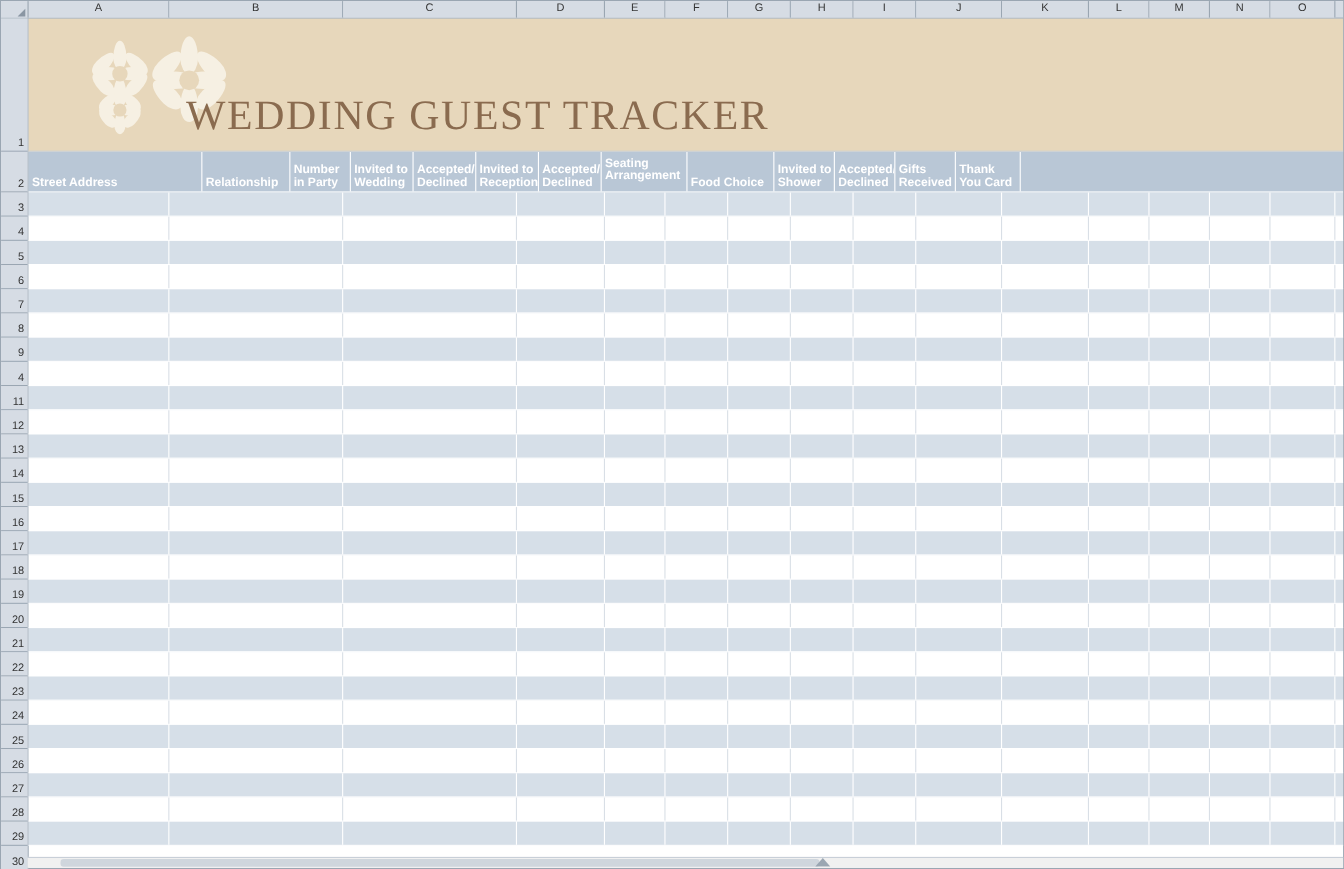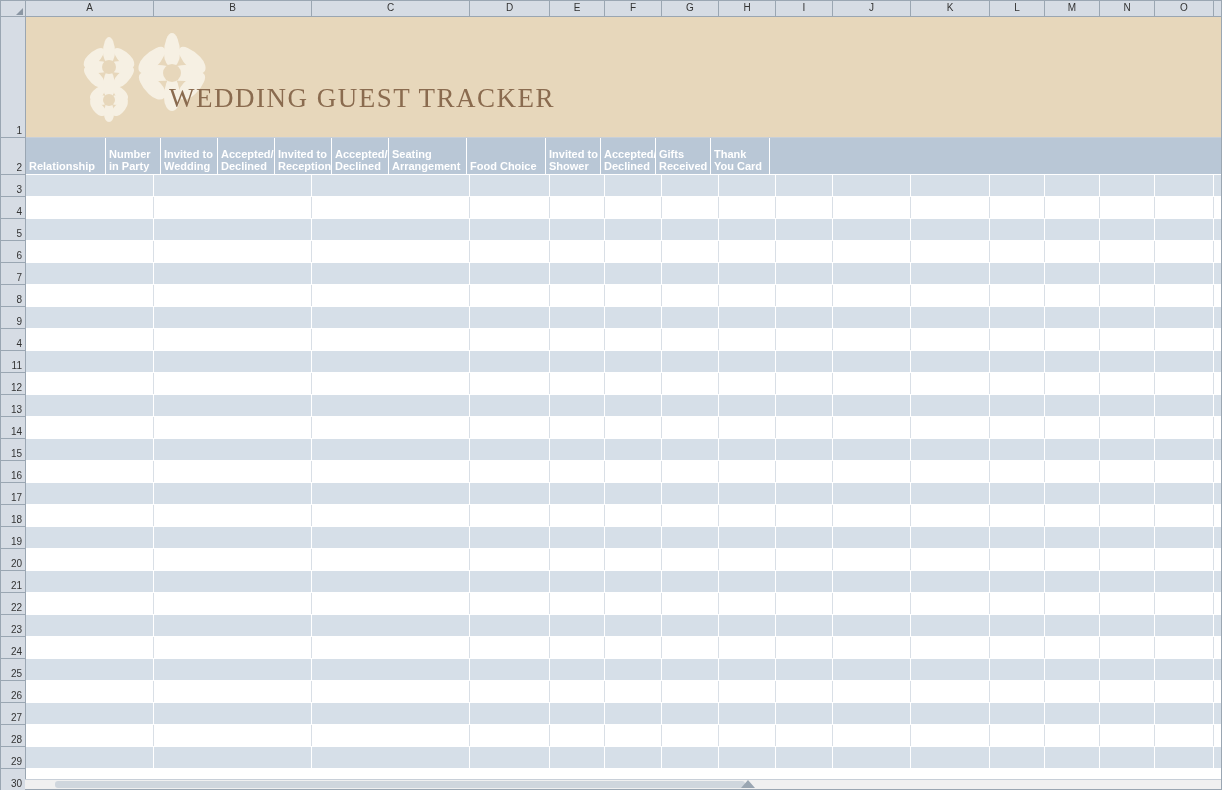--- a/index.html
+++ b/index.html
@@ -97,21 +97,21 @@
     height: 120px;
     background: #e7d7bb;
     border-bottom: 1px solid #c8cfd8;
     overflow: hidden;
   }
   .banner-title {
     position: absolute;
     left: 143px;
     top: 66px;
     font-family: "Liberation Serif", serif;
-    font-size: 27px;
+    font-size: 38px;
     letter-spacing: 1.5px;
     color: #8a6b4f;
     white-space: nowrap;
   }
   .flower {
     position: absolute;
   }
   .petal {
     position: absolute;
     background: #f6f0e3;
@@ -295,20 +295,23 @@
           <div class="petal" style="left:5px;  top:4px;  width:10px; height:20px; transform:rotate(45deg);"></div>
           <div class="petal" style="left:27px; top:4px;  width:10px; height:20px; transform:rotate(-45deg);"></div>
           <div class="petal" style="left:5px;  top:19px; width:10px; height:20px; transform:rotate(-45deg);"></div>
           <div class="petal" style="left:27px; top:19px; width:10px; height:20px; transform:rotate(45deg);"></div>
           <div class="fcenter" style="left:15px; top:15px; width:12px; height:12px;"></div>
         </div>
         <div class="banner-title">WEDDING GUEST TRACKER</div>
       </div>
 
       <div class="hdr-row" id="hdrrow">
+          <div class="hdr-cell" style="width: 158px;">
+            <span>Street Address</span>
+          </div>
           <div class="hdr-cell" style="width: 80px;">
             <span>Relationship</span>
           </div>
           <div class="hdr-cell" style="width: 55px;">
             <span>Number</span>
             <span>in Party</span>
           </div>
           <div class="hdr-cell" style="width: 57px;">
             <span>Invited to</span>
             <span>Wedding</span>
@@ -318,21 +321,21 @@
             <span>Declined</span>
           </div>
           <div class="hdr-cell" style="width: 57px;">
             <span>Invited to</span>
             <span>Reception</span>
           </div>
           <div class="hdr-cell" style="width: 57px;">
             <span>Accepted/</span>
             <span>Declined</span>
           </div>
-          <div class="hdr-cell" style="width: 78px;">
+          <div class="hdr-cell" style="width: 78px; justify-content: center;">
             <span>Seating</span>
             <span>Arrangement</span>
           </div>
           <div class="hdr-cell" style="width: 79px;">
             <span>Food Choice</span>
           </div>
           <div class="hdr-cell" style="width: 55px;">
             <span>Invited to</span>
             <span>Shower</span>
           </div>

